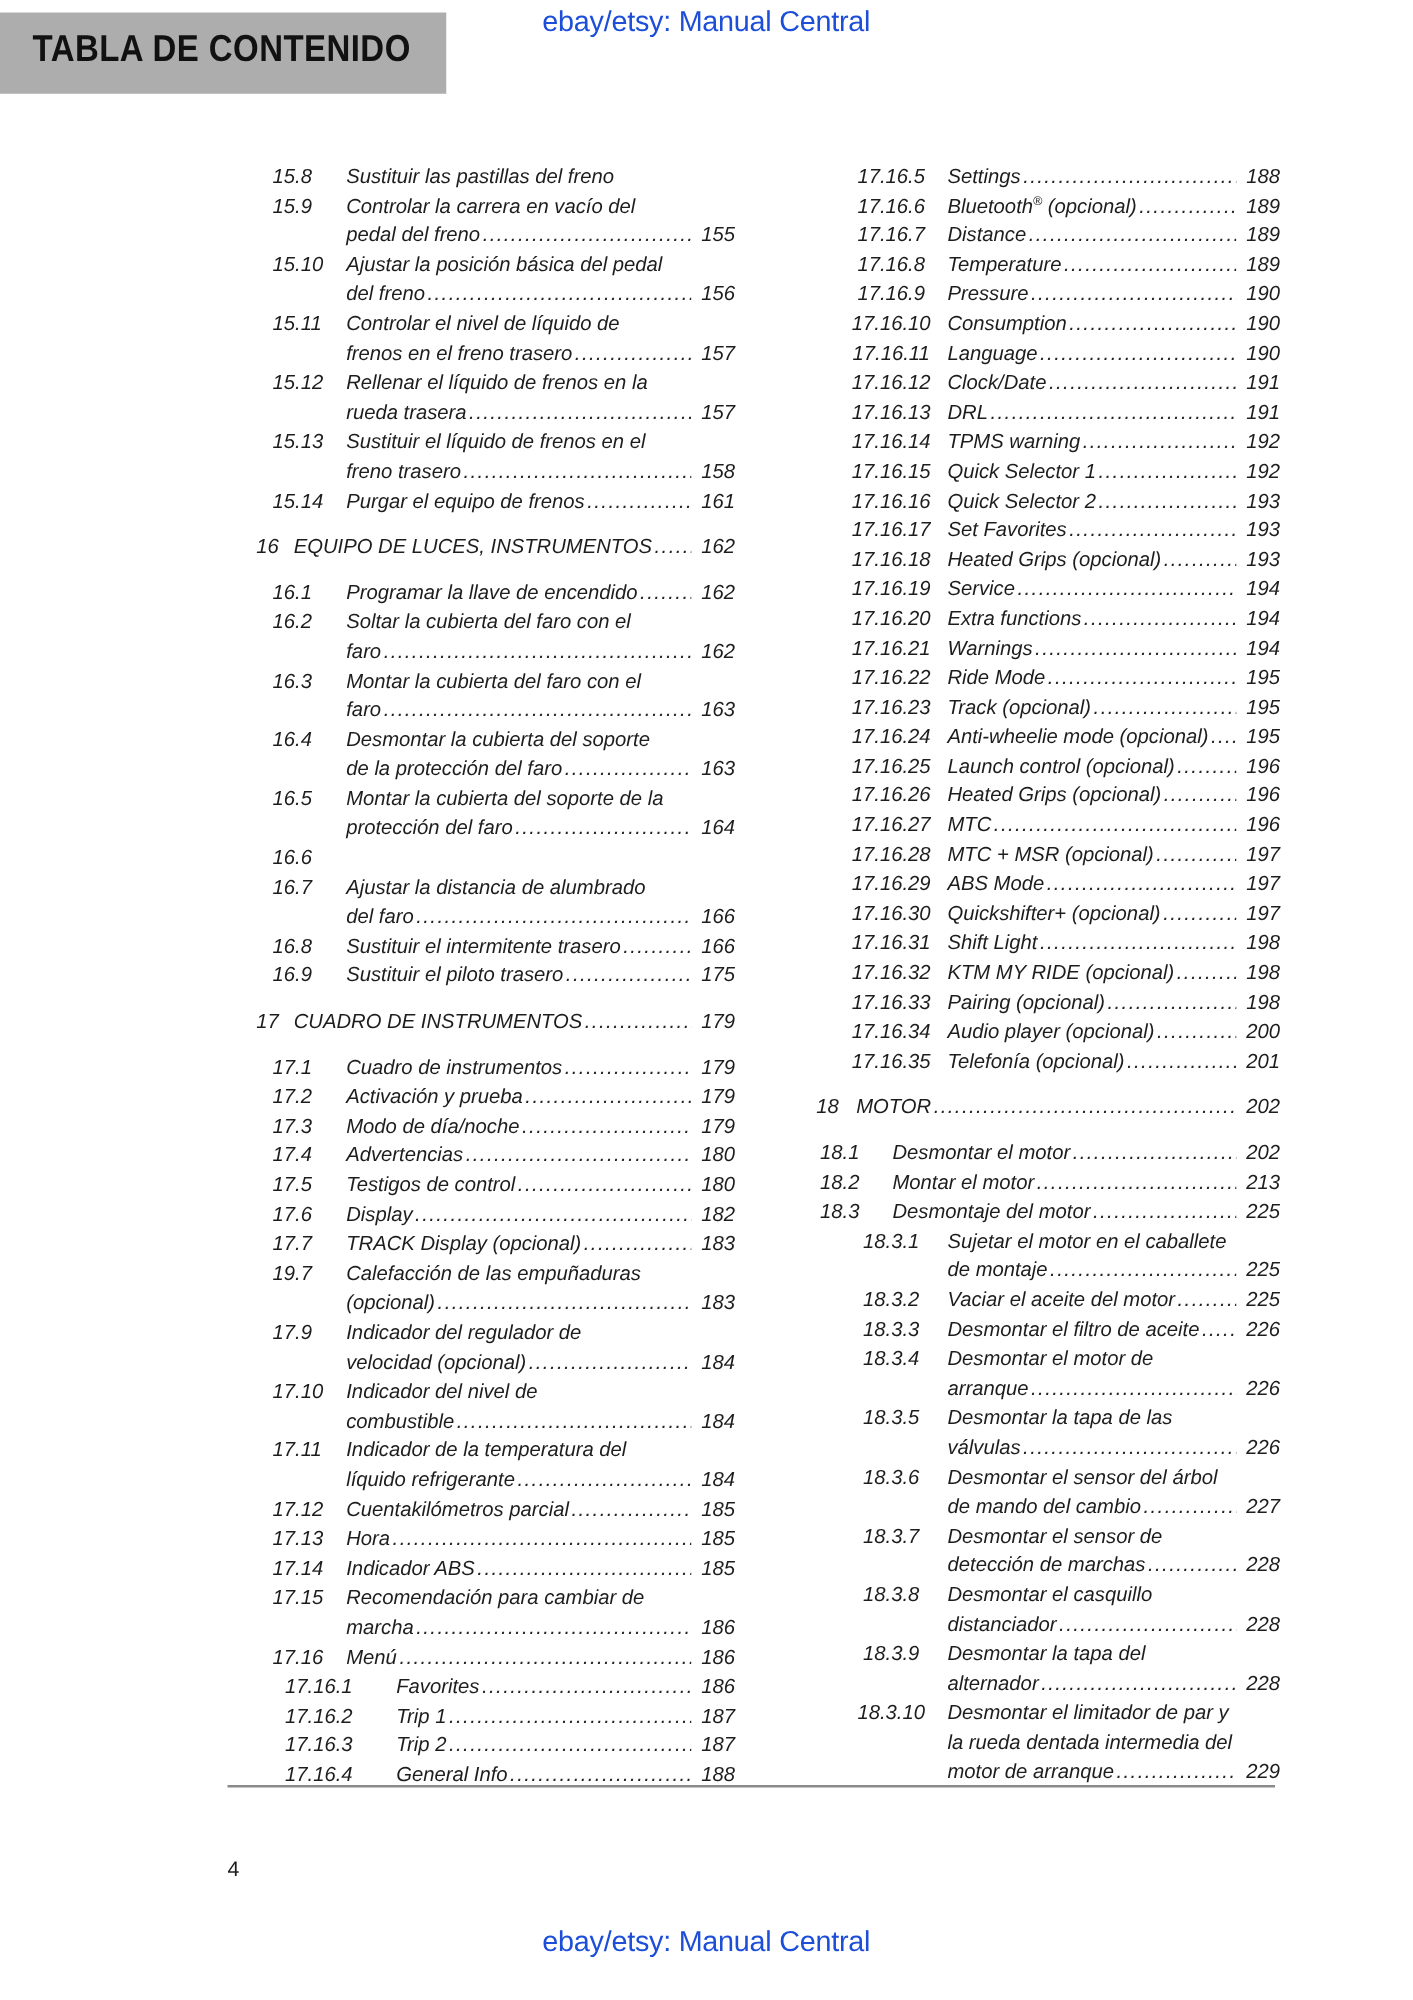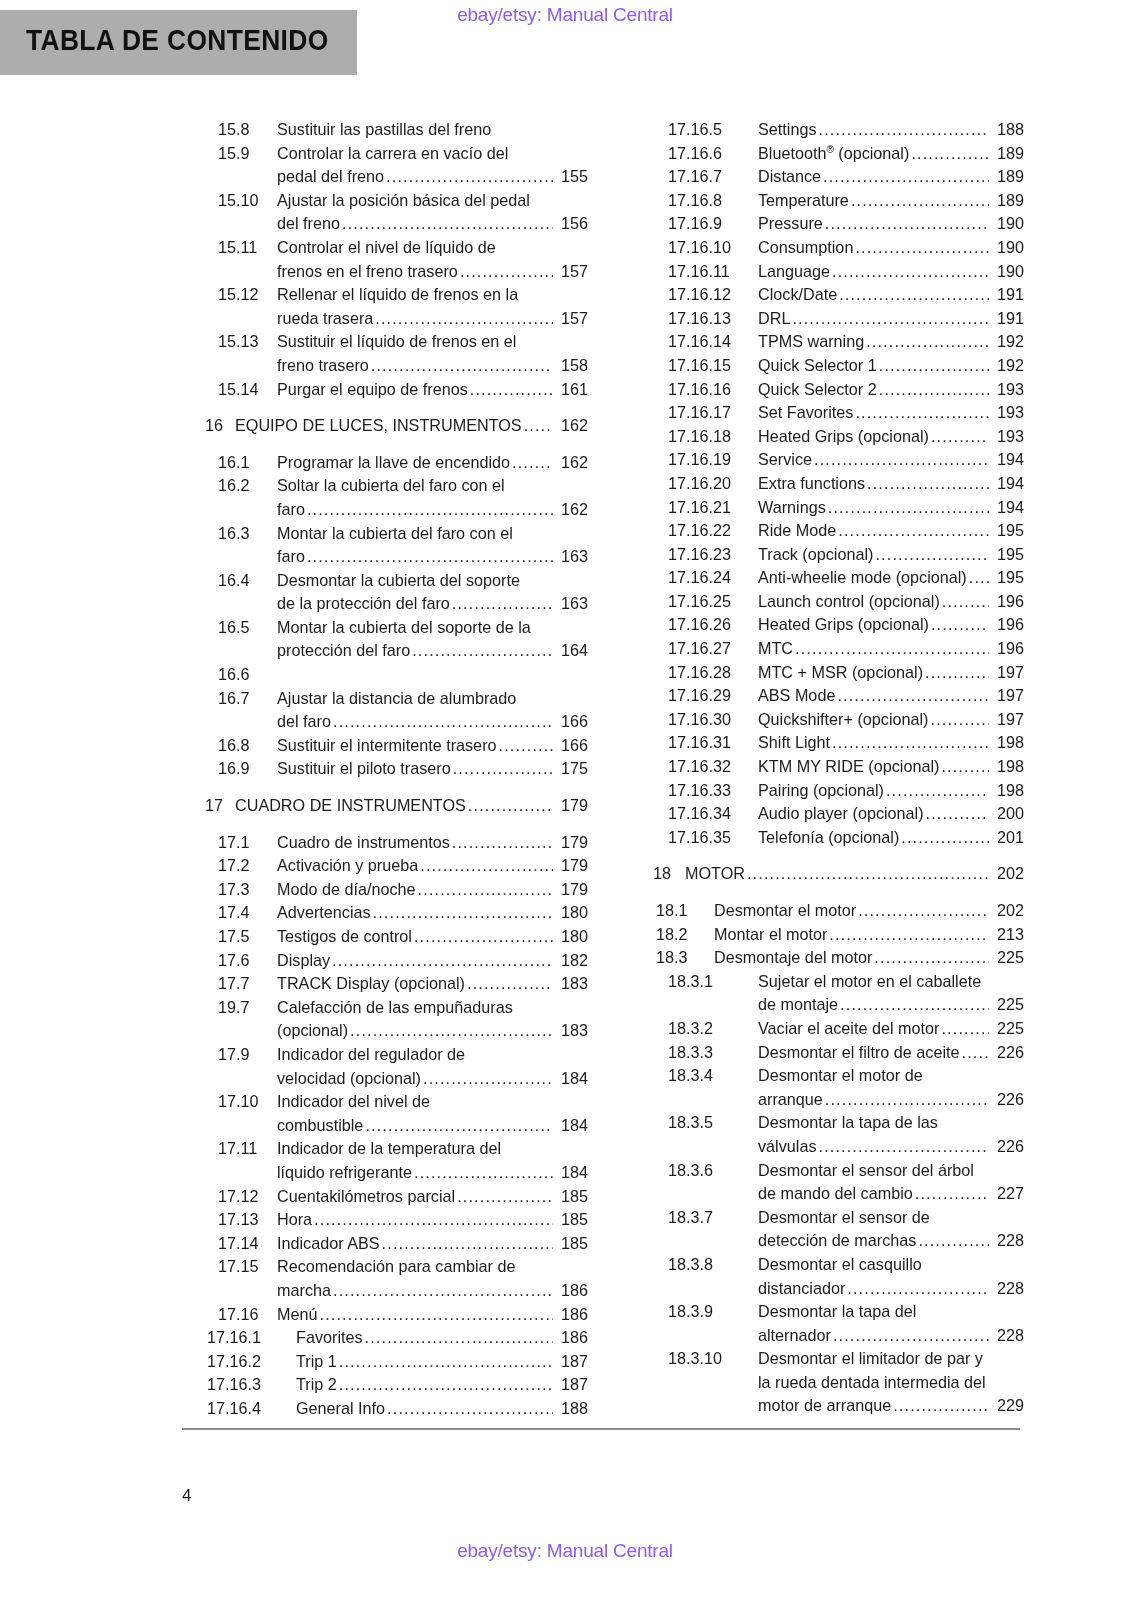--- a/index.html
+++ b/index.html
@@ -15,22 +15,22 @@
     color: #1a1a1a;
     overflow: hidden;
   }
 
   
   .watermark {
     position: absolute;
     width: 100%;
     text-align: center;
     font-family: "Liberation Sans", sans-serif;
-    font-size: 19px;
-    color: #8b5cf6;
+    font-size: 23px;
+    color: #1d4ed8;
     letter-spacing: -0.2px;
   }
   .watermark-top { top: 4px; }
   .watermark-bottom { top: 1540px; }
 
   
   .header-banner {
     position: absolute;
     left: 0;
     top: 10px;
@@ -54,21 +54,22 @@
 
   
   .toc {
     position: absolute;
     left: 0;
     top: 118px;
     width: 1130px;
   }
   .col {
     position: absolute;
-    top: 0;
+    top: 12px;
+    font-style: italic;
   }
   .col-left  { left: 188px;  width: 400px; }
   .col-right { left: 636px;  width: 388px; }
 
   .entry {
     position: relative;
     display: flex;
     align-items: flex-start;
     font-size: 16.2px;
     line-height: 23.6px;
@@ -80,25 +81,25 @@
     margin-left: 17px;
   }
 
   .num {
     flex: 0 0 auto;
     white-space: nowrap;
     text-align: left;
   }
   
   .col-left .entry.sub   .num { width: 59px; margin-left: 30px; }
-  .col-left .entry.sub3  .num { width: 89px; margin-left: 19px; }
+  .col-left .entry.sub3  .num { width: 89px; margin-left: 40px; }
   .col-left .entry.chapter .num { width: 30px; margin-left: 0; }
   
   .col-right .entry.sub   .num { width: 58px; margin-left: 20px; }
-  .col-right .entry.sub3  .num { width: 90px; margin-left: 32px; }
+  .col-right .entry.sub3  .num { width: 90px; margin-left: 32px; text-align: center; }
   .col-right .entry.chapter .num { width: 32px; margin-left: 0; }
 
   .body {
     flex: 1 1 auto;
     position: relative;
     min-width: 0;
   }
   .body .line {
     display: flex;
     align-items: baseline;

